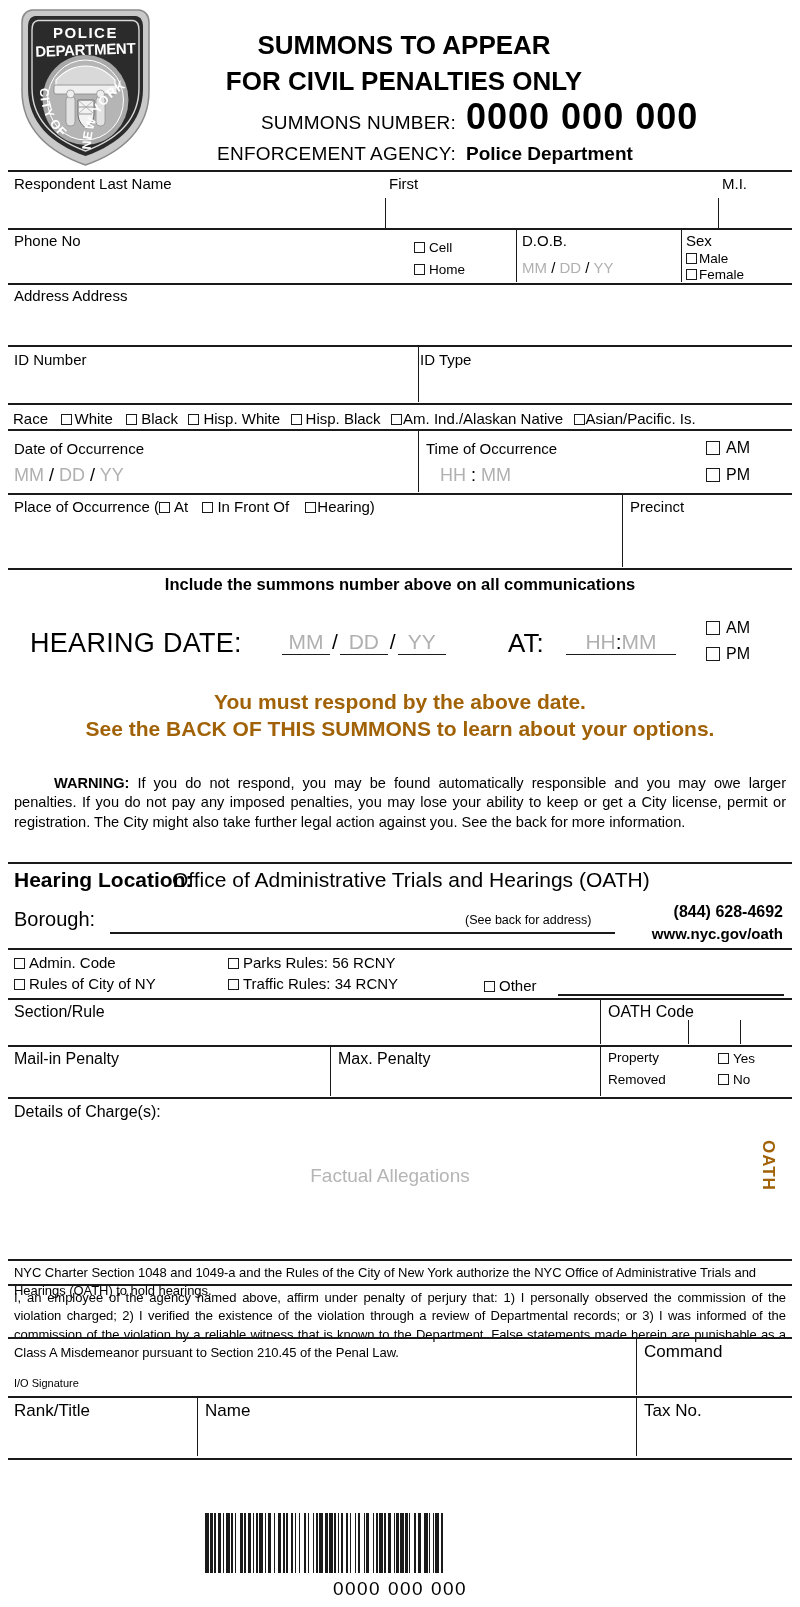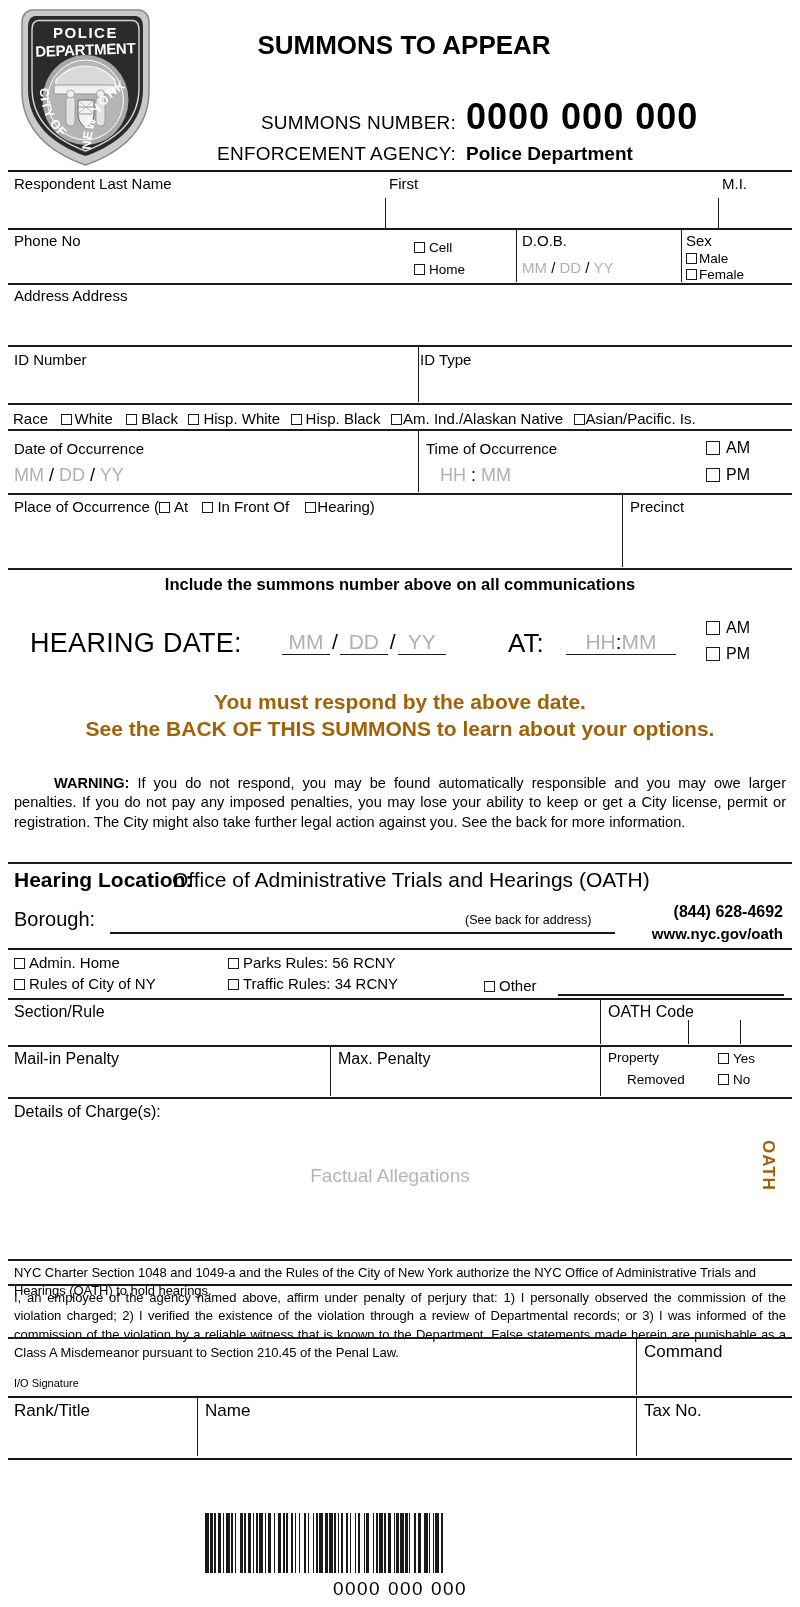--- a/index.html
+++ b/index.html
@@ -131,20 +131,21 @@
       </text>
       <path id="arcL" d="M22 80 C22 112,40 130,60 141" fill="none"></path>
       <text fill="#ffffff" font-family="Liberation Sans, sans-serif" font-size="12.5" font-weight="bold" letter-spacing="1">
         <textPath href="#arcR" startOffset="0">NEW YORK</textPath>
       </text>
       <path id="arcR" d="M113 76 C113 112,95 130,72 142" fill="none" transform="rotate(180 93 109)"></path>
     </svg>
   </div>
 
   <div class="abs" id="title1">SUMMONS TO APPEAR</div>
+  <div class="abs" id="title2">FOR CIVIL PENALTIES ONLY</div>
 
   <div class="abs hdr-label" style="left:196px;top:112px;">SUMMONS NUMBER:</div>
   <div class="abs" id="sumnum">0000 000 000</div>
 
   <div class="abs hdr-label" style="left:196px;top:143px;">ENFORCEMENT AGENCY:</div>
   <div class="abs" id="agency">Police Department</div>
 
   <div class="hr" style="top:170px;"></div>
   <div class="abs lbl" style="left:14px;top:176px;">Respondent Last Name</div>
   <div class="abs lbl" style="left:389px;top:176px;">First</div>
@@ -270,21 +271,21 @@
   <div class="abs" style="left:172px;top:868px;font-size:21px;">Office of Administrative Trials and Hearings (OATH)</div>
 
   <div class="abs" style="left:14px;top:908px;font-size:20px;">Borough:</div>
   <div class="abs" style="left:110px;top:906px;width:505px;height:26px;border-bottom:2px solid #1a1a1a;"></div>
   <div class="abs" style="left:465px;top:913px;font-size:12.5px;">(See back for address)</div>
   <div class="abs" style="left:633px;top:903px;width:150px;text-align:right;font-size:16px;font-weight:bold;">(844) 628-4692</div>
   <div class="abs" style="left:633px;top:925px;width:150px;text-align:right;font-size:15px;font-weight:bold;">www.nyc.gov/oath</div>
 
   <div class="hr" style="top:948px;"></div>
   <div class="abs lbl" style="left:14px;top:955px;">
-    <span class="cb"></span><span>Admin. Home</span>
+    <span class="cb"></span><span>Admin. Code</span>
   </div>
   <div class="abs lbl" style="left:228px;top:955px;">
     <span class="cb"></span><span>Parks Rules: 56 RCNY</span>
   </div>
   <div class="abs lbl" style="left:14px;top:976px;">
     <span class="cb"></span><span>Rules of City of NY</span>
   </div>
   <div class="abs lbl" style="left:228px;top:976px;">
     <span class="cb"></span><span>Traffic Rules: 34 RCNY</span>
   </div>
@@ -305,21 +306,21 @@
   <div class="abs" style="left:742px;top:1022px;width:42px;height:22px;"></div>
 
   <div class="hr" style="top:1045px;"></div>
   <div class="abs lbl" style="left:14px;top:1051px;font-size:16px;">Mail-in Penalty</div>
   <div class="abs" style="left:14px;top:1072px;width:300px;height:22px;"></div>
   <div class="vr" style="left:330px;top:1046px;height:50px;"></div>
   <div class="abs lbl" style="left:338px;top:1051px;font-size:16px;">Max. Penalty</div>
   <div class="abs" style="left:338px;top:1072px;width:252px;height:22px;"></div>
   <div class="vr" style="left:600px;top:1046px;height:50px;"></div>
   <div class="abs lbl-sm" style="left:608px;top:1051px;">Property</div>
-  <div class="abs lbl-sm" style="left:608px;top:1073px;margin-left:19px;">Removed</div>
+  <div class="abs lbl-sm" style="left:608px;top:1073px;">Removed</div>
   <div class="abs lbl-sm" style="left:718px;top:1052px;">
     <span class="cb"></span><span>Yes</span>
   </div>
   <div class="abs lbl-sm" style="left:718px;top:1073px;">
     <span class="cb"></span><span>No</span>
   </div>
 
   <div class="hr" style="top:1097px;"></div>
   <div class="abs lbl" style="left:14px;top:1104px;font-size:16px;">Details of Charge(s):</div>
   <div class="abs" style="left:14px;top:1125px;width:730px;height:120px;"></div>

